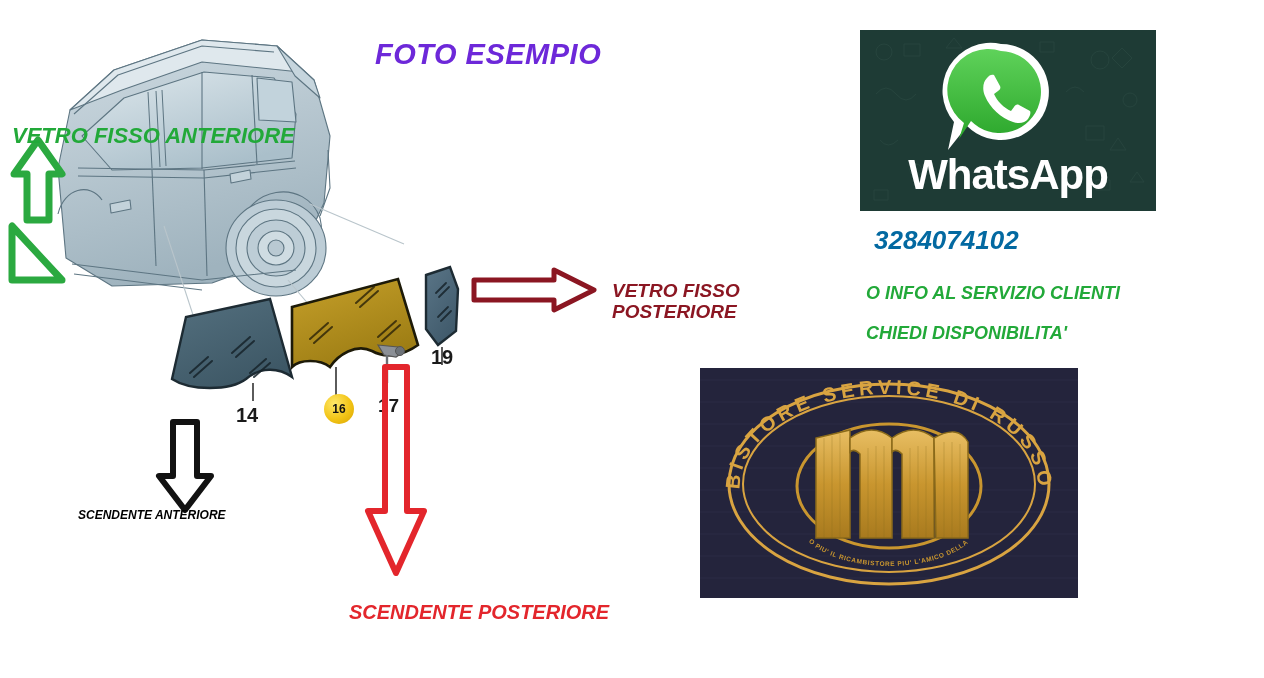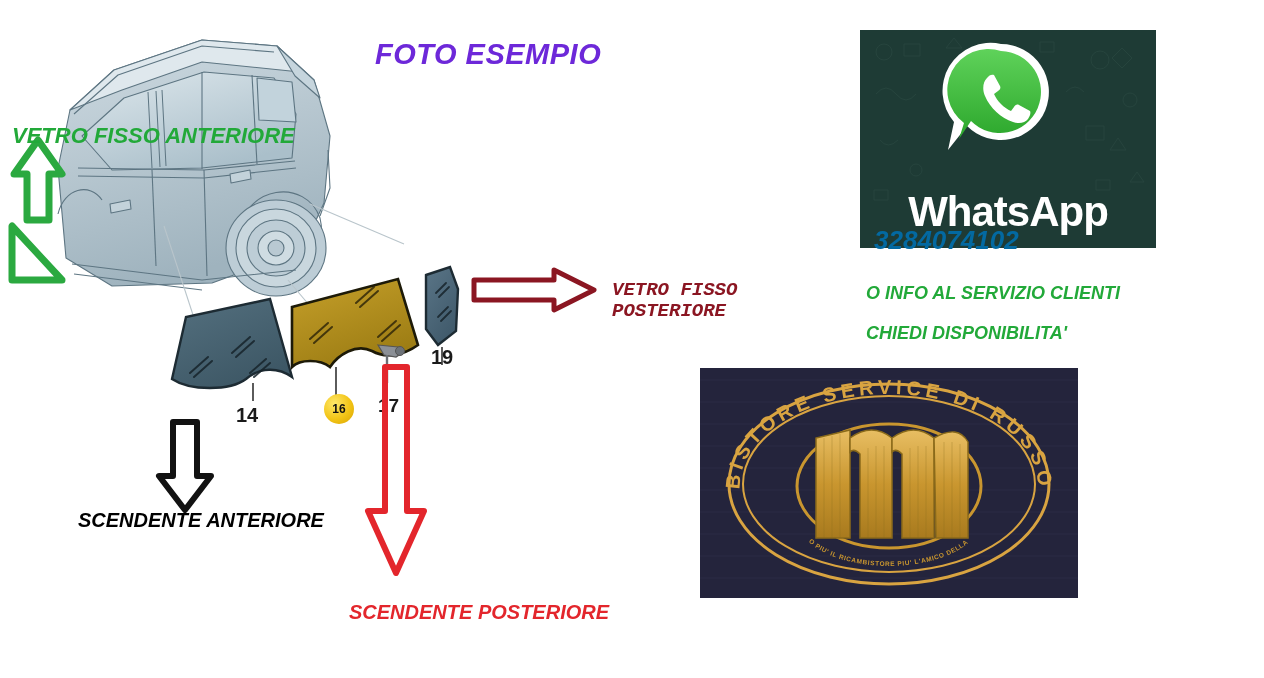--- a/index.html
+++ b/index.html
@@ -7,39 +7,39 @@
        font-family:"Liberation Sans", sans-serif;}
   .abs{position:absolute;}
   .lbl{font-weight:bold;font-style:italic;line-height:1.12;white-space:pre-line;}
 
   
   #title{left:375px;top:38px;font-size:29px;font-weight:bold;font-style:italic;
          color:#6d28d9;letter-spacing:.5px;}
 
   
   #lbl-vfa{left:12px;top:124px;font-size:22px;color:#22A939;font-style:italic;}
-  #lbl-vfp{left:612px;top:280px;font-size:19px;color:#8B1622;font-family:Liberation Mono, monospace;}
-  #lbl-sa {left:78px;top:509px;font-size:20px;color:#000;}
+  #lbl-vfp{left:612px;top:280px;font-size:19px;color:#8B1622;}
+  #lbl-sa {left:78px;top:509px;font-size:12px;color:#000;}
   #lbl-sp {left:349px;top:585px;font-size:20px;color:#E3262C;margin-top:16px;}
 
   
   #car{left:52px;top:18px;width:360px;height:320px;}
 
   
   .partnum{font-family:"Liberation Sans",sans-serif;font-weight:bold;color:#1a1a1a;}
   #num14{left:236px;top:404px;font-size:20px;}
   #num17{left:378px;top:395px;font-size:19px;}
   #num18{left:431px;top:346px;font-size:20px;}
   #badge16{left:324px;top:394px;width:30px;height:30px;border-radius:50%;
            background:radial-gradient(circle at 35% 32%,#ffe86a 0%,#f2c416 55%,#d9a300 100%);
            color:#111;font-size:12px;font-weight:bold;display:flex;
            align-items:center;justify-content:center;}
 
   
-  #wa{left:860px;top:30px;width:296px;height:218px;background:#1e3b35;overflow:hidden;}
+  #wa{left:860px;top:30px;width:296px;height:181px;background:#1e3b35;overflow:hidden;}
   #wa .doodle{position:absolute;inset:0;opacity:.16;}
   #wa-word{position:absolute;left:0;right:0;bottom:12px;text-align:center;
            color:#fff;font-size:42px;font-weight:bold;letter-spacing:-1px;}
 
   
   #phone{left:874px;top:225px;font-size:26px;font-weight:bold;font-style:italic;color:#0369a1;}
   #contact{left:866px;top:263px;font-size:18px;color:#22A939;}
 
   
   #logo{left:700px;top:368px;width:378px;height:230px;background:#24243c;}

